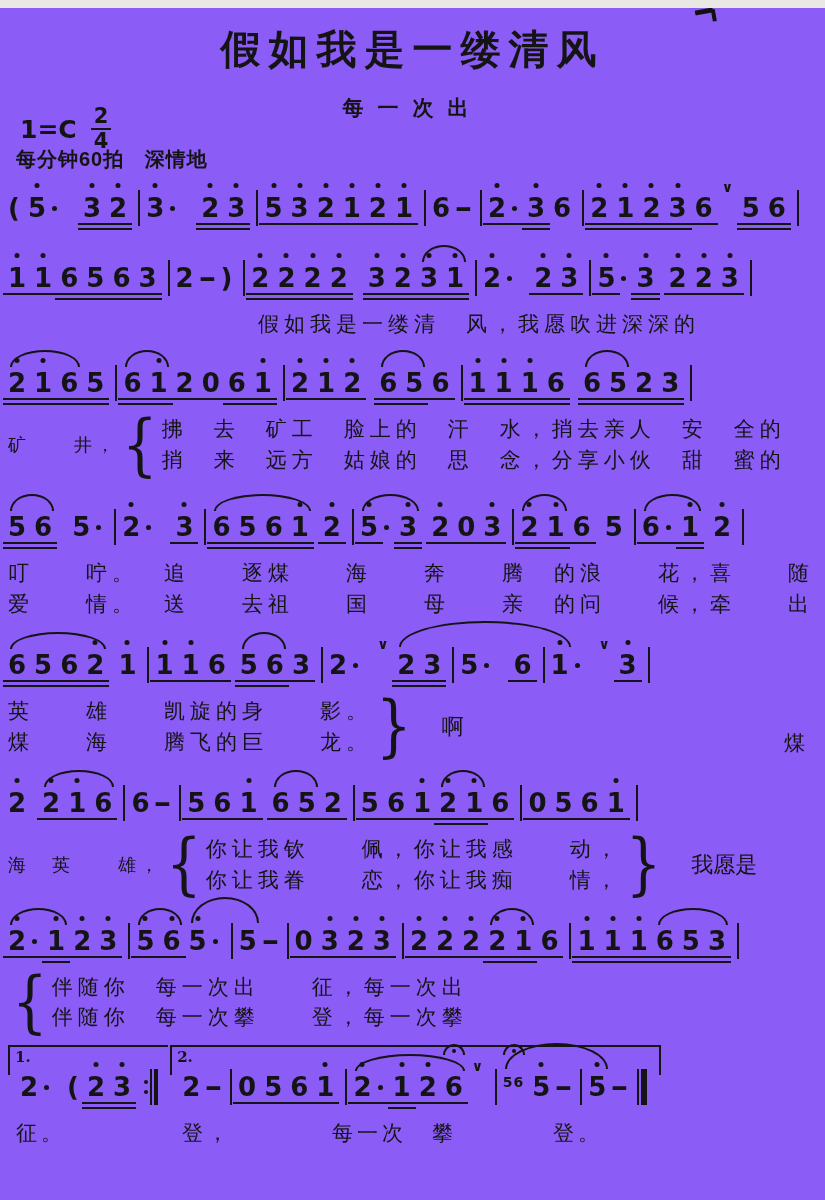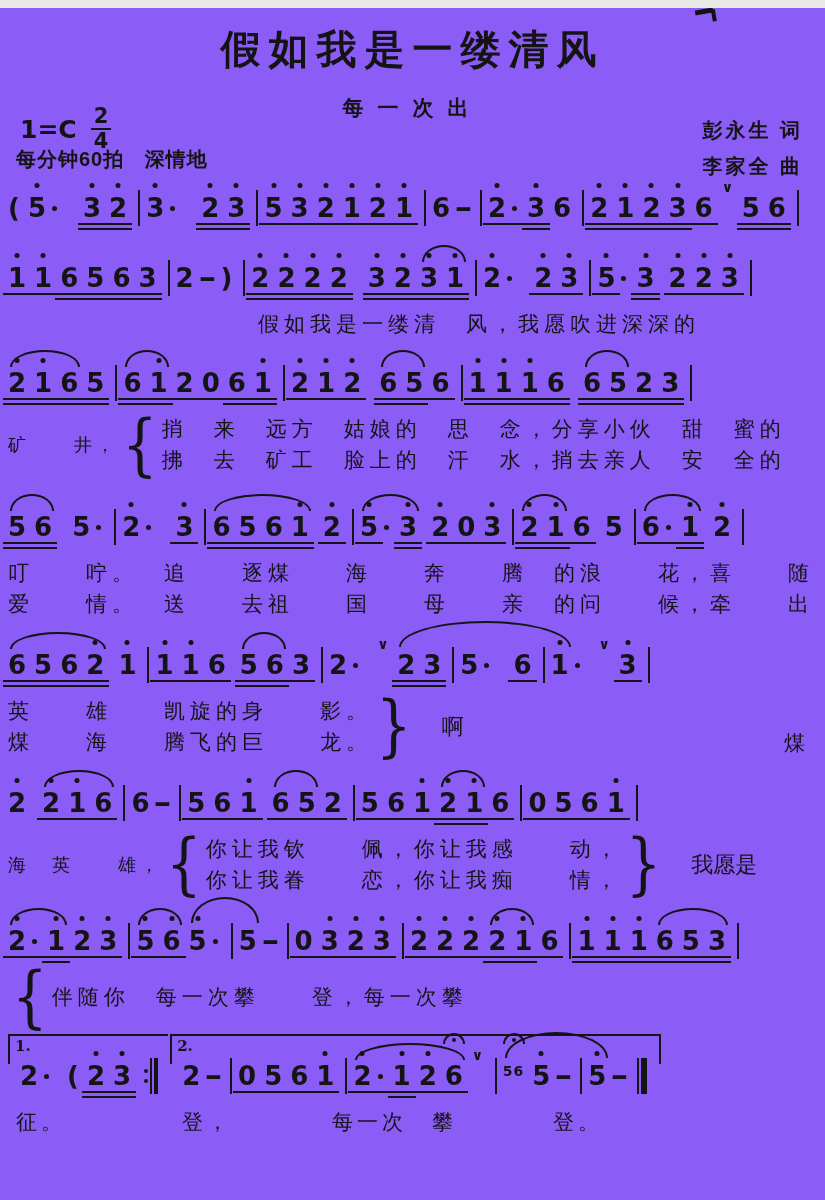--- a/index.html
+++ b/index.html
@@ -101,24 +101,20 @@
       <span>1=C</span>
       <span class="frac">
         <span class="num">2</span>
         <span class="den">4</span>
       </span>
     </div>
     <div class="temporow">
       <span>每分钟60拍</span>
       <span>深情地</span>
     </div>
-    <div class="credits">
-      <div>彭永生 词</div>
-      <div>李家全 曲</div>
-    </div>
   </div>
 
   <div id="score">
       <section class="system">
         <div class="noterow">
           <span class="tk p"><span>(</span></span>
           <span class="tk n"><span>5</span><i class="oct"></i></span>
           <span class="tk dot"></span>
           <span class="tk sp" style="width: 16px;"></span>
           <span class="tk n"><span>3</span><i class="oct"></i><i class="ul1"></i><i class="ul2"></i></span>
@@ -235,22 +231,22 @@
           <span class="tk bar"></span>
           <i class="slur" style="left: 1.8px; width: 66.4px;"></i>
           <i class="slur" style="left: 116.8px; width: 40.4px;"></i>
           <i class="slur" style="left: 372.8px; width: 40.4px;"></i>
           <i class="slur" style="left: 576.8px; width: 40.4px;"></i>
         </div>
         <div class="lyrblock">
           <span class="lyr-left">矿　　井，</span>
           <span class="brace">{</span>
           <div class="lyr-rows">
+            <div class="lyr">拂　去　矿工　脸上的　汗　水，捎去亲人　安　全的</div>
             <div class="lyr">捎　来　远方　姑娘的　思　念，分享小伙　甜　蜜的</div>
-            <div class="lyr">拂　去　矿工　脸上的　汗　水，捎去亲人　安　全的</div>
           </div>
         </div>
       </section>
       <section class="system">
         <div class="noterow">
           <span class="tk n"><span>5</span><i class="ul1"></i><i class="ul2"></i></span>
           <span class="tk n"><span>6</span><i class="ul1"></i><i class="ul2"></i></span>
           <span class="tk sp" style="width: 12px;"></span>
           <span class="tk n"><span>5</span></span>
           <span class="tk dot"></span>
@@ -432,20 +428,21 @@
           <span class="tk bar"></span>
           <i class="slur" style="left: 1.8px; width: 53.4px;"></i>
           <i class="slur" style="left: 129.8px; width: 40.4px;"></i>
           <i class="slur big" style="left: 182.8px; width: 64.4px;"></i>
           <i class="slur" style="left: 481.8px; width: 40.4px;"></i>
           <i class="slur" style="left: 649.8px; width: 66.4px;"></i>
         </div>
         <div class="lyrblock">
           <span class="brace">{</span>
           <div class="lyr-rows">
+            <div class="lyr">伴随你　每一次出　　征，每一次出</div>
             <div class="lyr">伴随你　每一次攀　　登，每一次攀</div>
           </div>
         </div>
       </section>
       <section class="system">
         <div class="voltarow">
           <div class="volta">
             <span class="vlabel">1.</span>
             <div class="noterow">
               <span class="tk n"><span>2</span></span>

